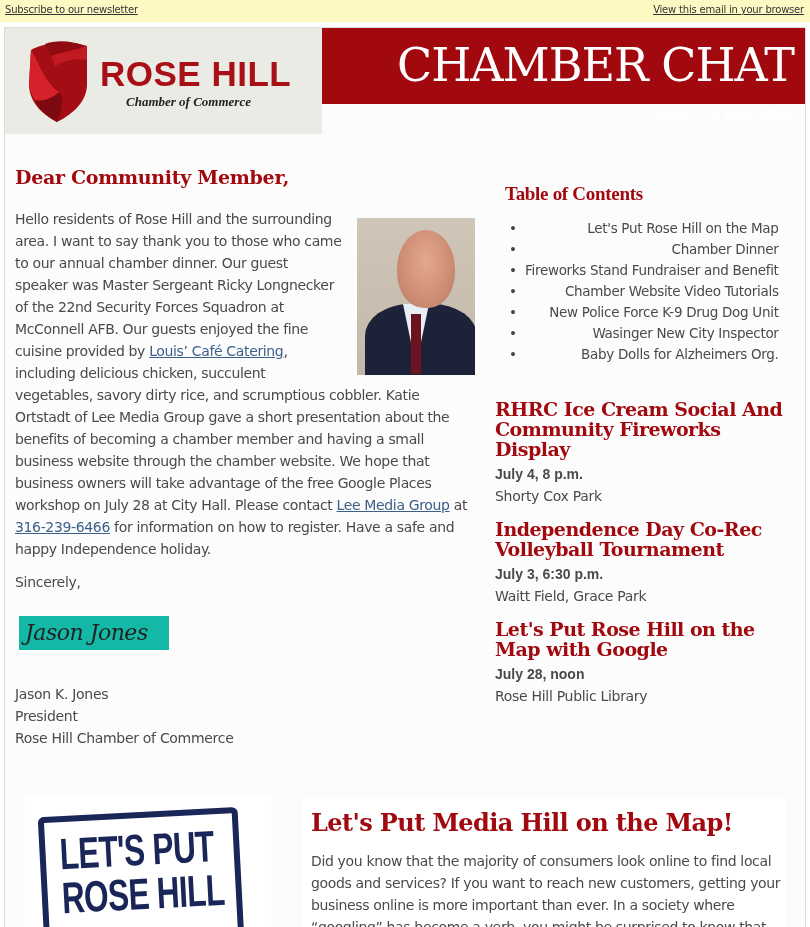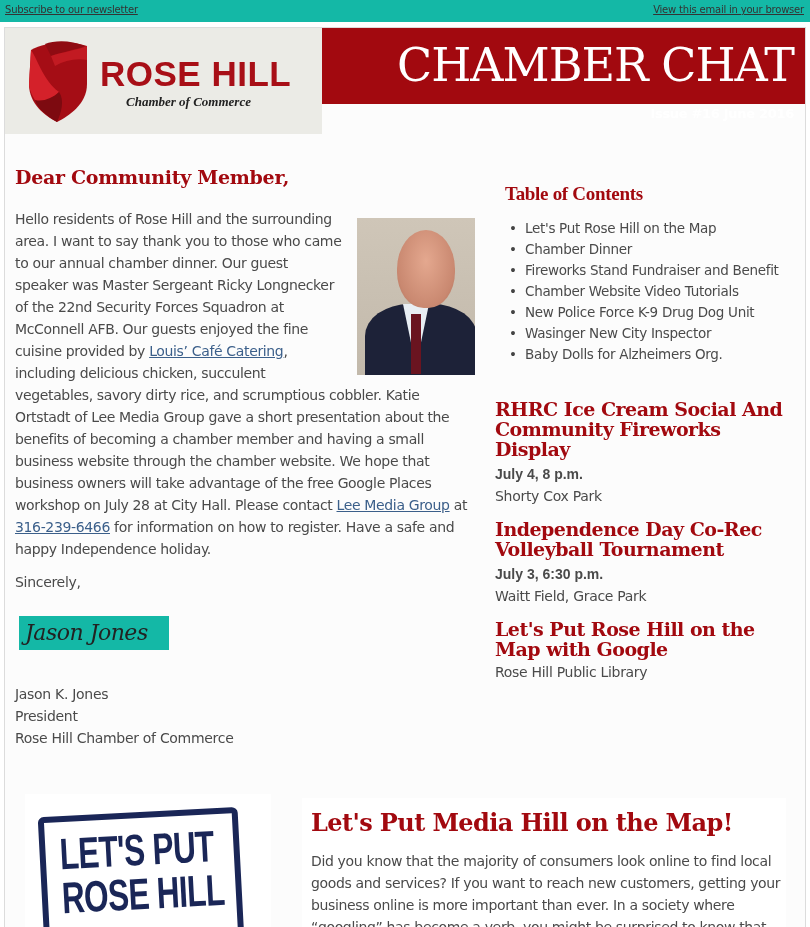--- a/index.html
+++ b/index.html
@@ -1,19 +1,19 @@
 <!DOCTYPE html>
 <html><head>
 <meta charset="utf-8">
 <style>
   * { box-sizing: border-box; margin: 0; padding: 0; }
   html, body { width: 810px; height: 927px; overflow: hidden; background: #ffffff; }
   body { font-family: "Liberation Sans", sans-serif; color: #4a4a4a; position: relative; }
 
-  .topbar { position: absolute; top: 0; left: 0; width: 810px; height: 22px; background: #14b8a6; }
+  .topbar { position: absolute; top: 0; left: 0; width: 810px; height: 22px; background: #fef9c3; }
   .topbar a { position: absolute; top: 4px; font-size: 10px; color: #333; text-decoration: underline; font-family: "DejaVu Sans", sans-serif; letter-spacing: -0.2px; }
   .topbar .subscribe { left: 5px; }
   .topbar .viewbrowser { right: 6px; text-decoration: underline; }
 
   .frame { position: absolute; top: 27px; left: 4px; width: 802px; height: 910px; background: #fcfcfc; border: 1px solid #dcdcdc; }
 
   .header { position: absolute; top: 0; left: 0; width: 800px; height: 106px; }
   .logo-box { position: absolute; left: 0; top: 0; width: 317px; height: 106px; background: #ebebe6; }
   .logo-shield { position: absolute; left: 20px; top: 12px; width: 66px; height: 82px; }
   .logo-name { position: absolute; left: 95px; top: 28px; font-family: "Liberation Sans", sans-serif; font-weight: bold; font-size: 35px; color: #a80f17; letter-spacing: 0.5px; line-height: 1; }
@@ -32,21 +32,21 @@
   .photo .body { position: absolute; left: 8px; top: 86px; width: 112px; height: 80px; border-radius: 40% 40% 0 0; background: #1d2238; }
   .photo .shirt { position: absolute; left: 46px; top: 86px; width: 26px; height: 50px; background: #e8eef3; clip-path: polygon(0 0,100% 0,60% 100%,40% 100%); }
   .photo .tie { position: absolute; left: 54px; top: 96px; width: 10px; height: 60px; background: #6a1420; }
 
   .sincerely { position: absolute; left: 10px; top: 546px; font-size: 14px; font-family: "DejaVu Sans", sans-serif; color: #4a4a4a; letter-spacing: -0.3px; }
   .signature { position: absolute; left: 14px; top: 588px; width: 150px; height: 34px; background: #14b8a6; font-family: "DejaVu Serif", serif; font-style: italic; font-size: 22px; color: #222; padding-left: 6px; line-height: 34px; letter-spacing: -0.5px; }
   .sig-block { position: absolute; left: 10px; top: 655px; font-size: 14px; line-height: 22px; font-family: "DejaVu Sans", sans-serif; color: #4a4a4a; letter-spacing: -0.3px; }
 
   .toc-title { position: absolute; left: 500px; top: 155px; font-size: 19px; letter-spacing: -0.3px; font-family: Liberation Serif, serif; }
   .toc { position: absolute; left: 502px; top: 190px; list-style: none; font-family: "DejaVu Sans", sans-serif; font-size: 13.5px; color: #4a4a4a; letter-spacing: -0.3px; }
-  .toc li { line-height: 21px; padding-left: 18px; position: relative; }
+  .toc li { line-height: 21px; padding-left: 18px; position: relative; text-align: right; }
   .toc li::before { content: "•"; position: absolute; left: 2px; color: #444; }
 
   .events { position: absolute; left: 490px; top: 371px; width: 305px; }
   .event { margin-bottom: 14px; }
   .event-title { font-size: 19px; line-height: 20px; font-weight: bold; letter-spacing: -0.5px; }
   .event-date { font-family: "Liberation Sans", sans-serif; font-weight: bold; font-size: 14px; color: #4a4a4a; margin-top: 6px; line-height: 18px; }
   .event-loc { font-family: "DejaVu Sans", sans-serif; font-size: 14px; color: #4a4a4a; margin-top: 4px; line-height: 18px; letter-spacing: -0.3px; }
 
   .feature-img { position: absolute; left: 20px; top: 766px; width: 246px; height: 150px; background: #ffffff; overflow: hidden; }
   .stamp { position: absolute; left: 17px; top: 18px; width: 200px; height: 170px; border: 6px solid #1a2657; border-radius: 6px; transform: rotate(-3deg); }
@@ -121,20 +121,21 @@
       <div class="event-date">July 4, 8 p.m.</div>
       <div class="event-loc">Shorty Cox Park</div>
     </div>
     <div class="event">
       <div class="event-title serif-head">Independence Day Co-Rec Volleyball Tournament</div>
       <div class="event-date">July 3, 6:30 p.m.</div>
       <div class="event-loc">Waitt Field, Grace Park</div>
     </div>
     <div class="event">
       <div class="event-title serif-head">Let's Put Rose Hill on the Map with Google</div>
+      <div class="event-date">July 28, noon</div>
       <div class="event-loc">Rose Hill Public Library</div>
     </div>
   </div>
 
   <div class="feature-img">
     <div class="stamp">
       <div class="stamp-text">
         <div>LET'S PUT</div>
         <div>ROSE HILL</div>
       </div>

